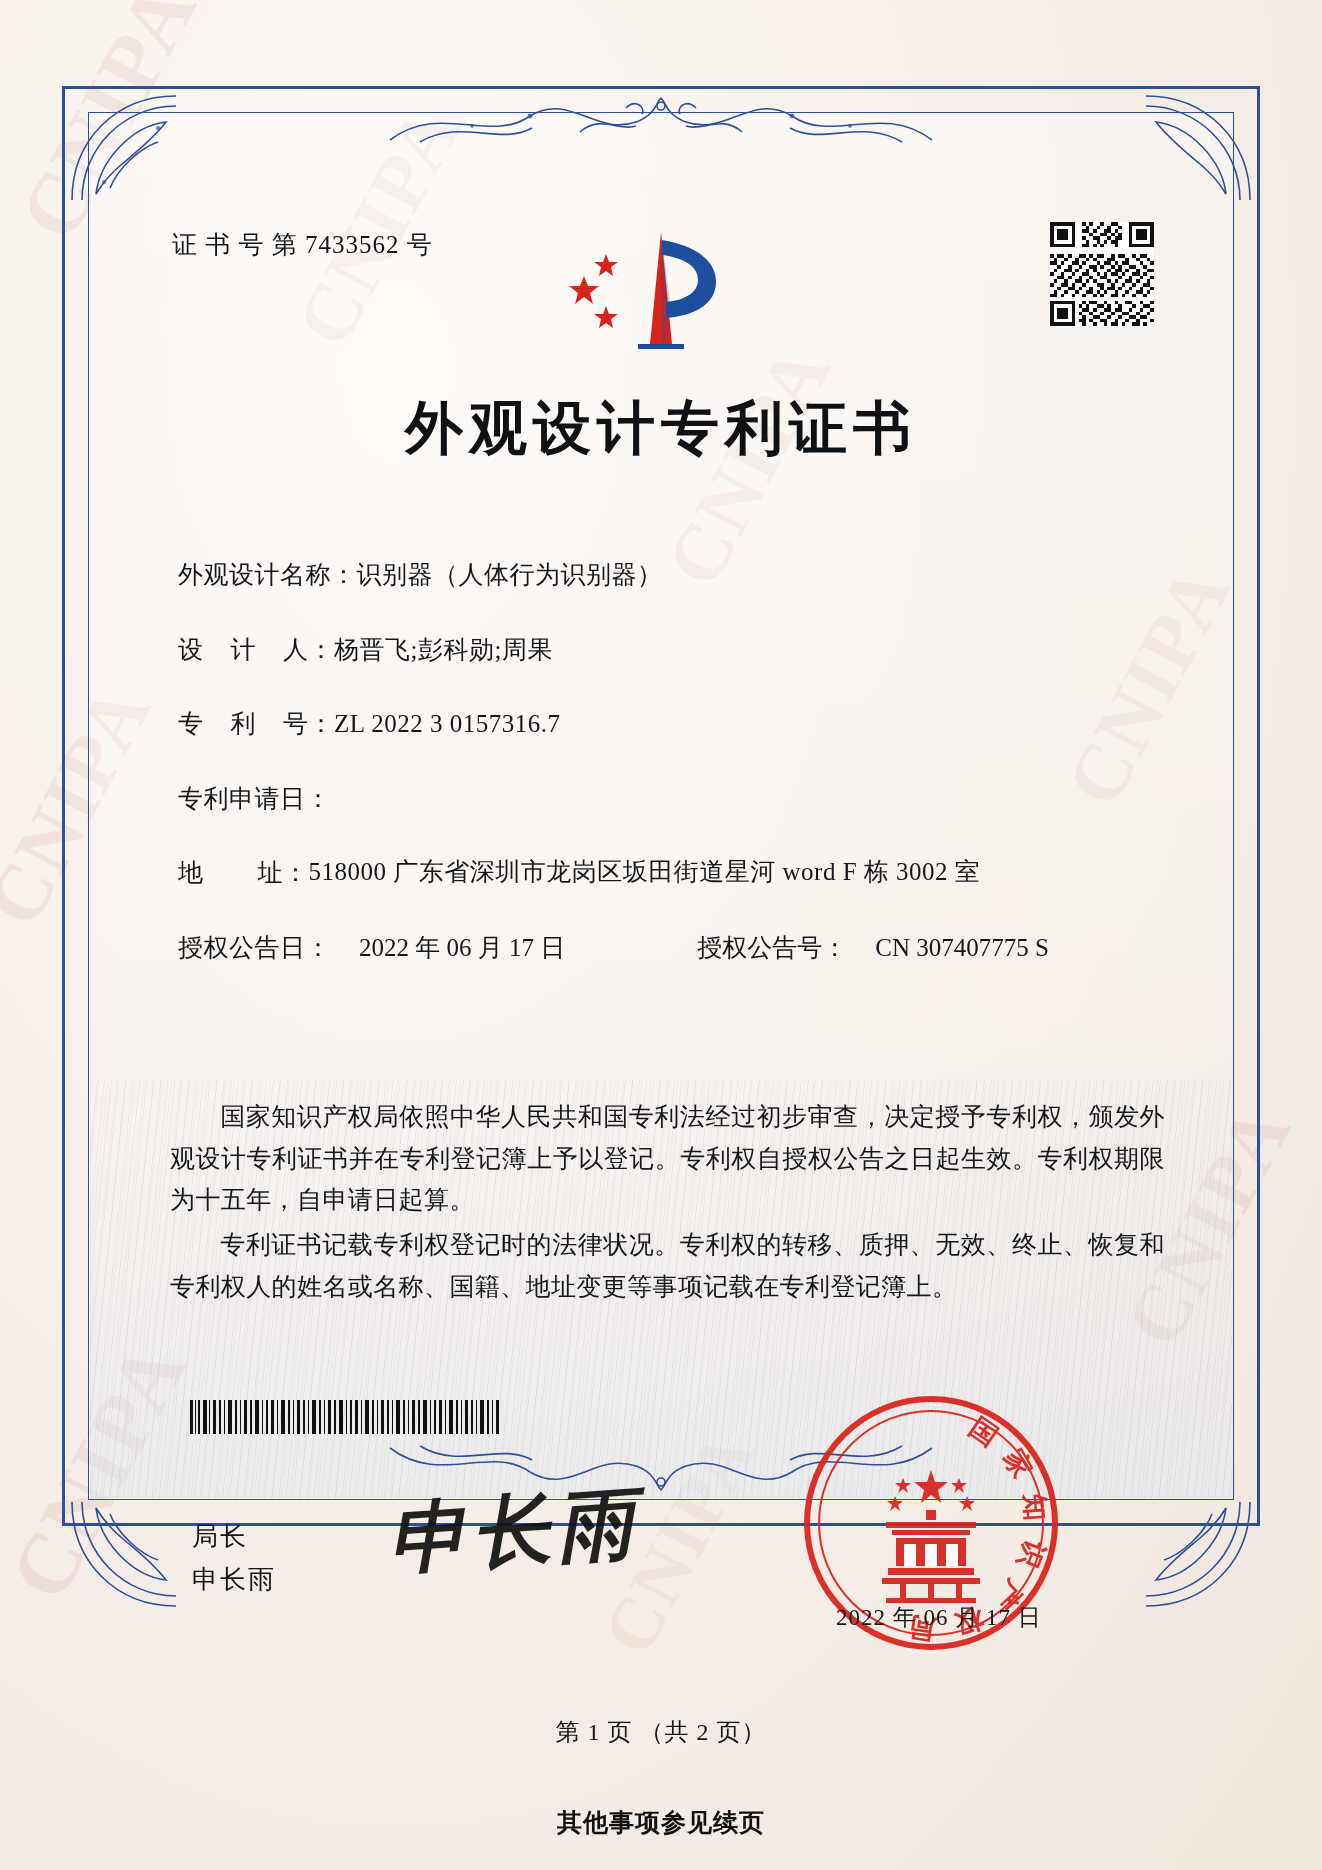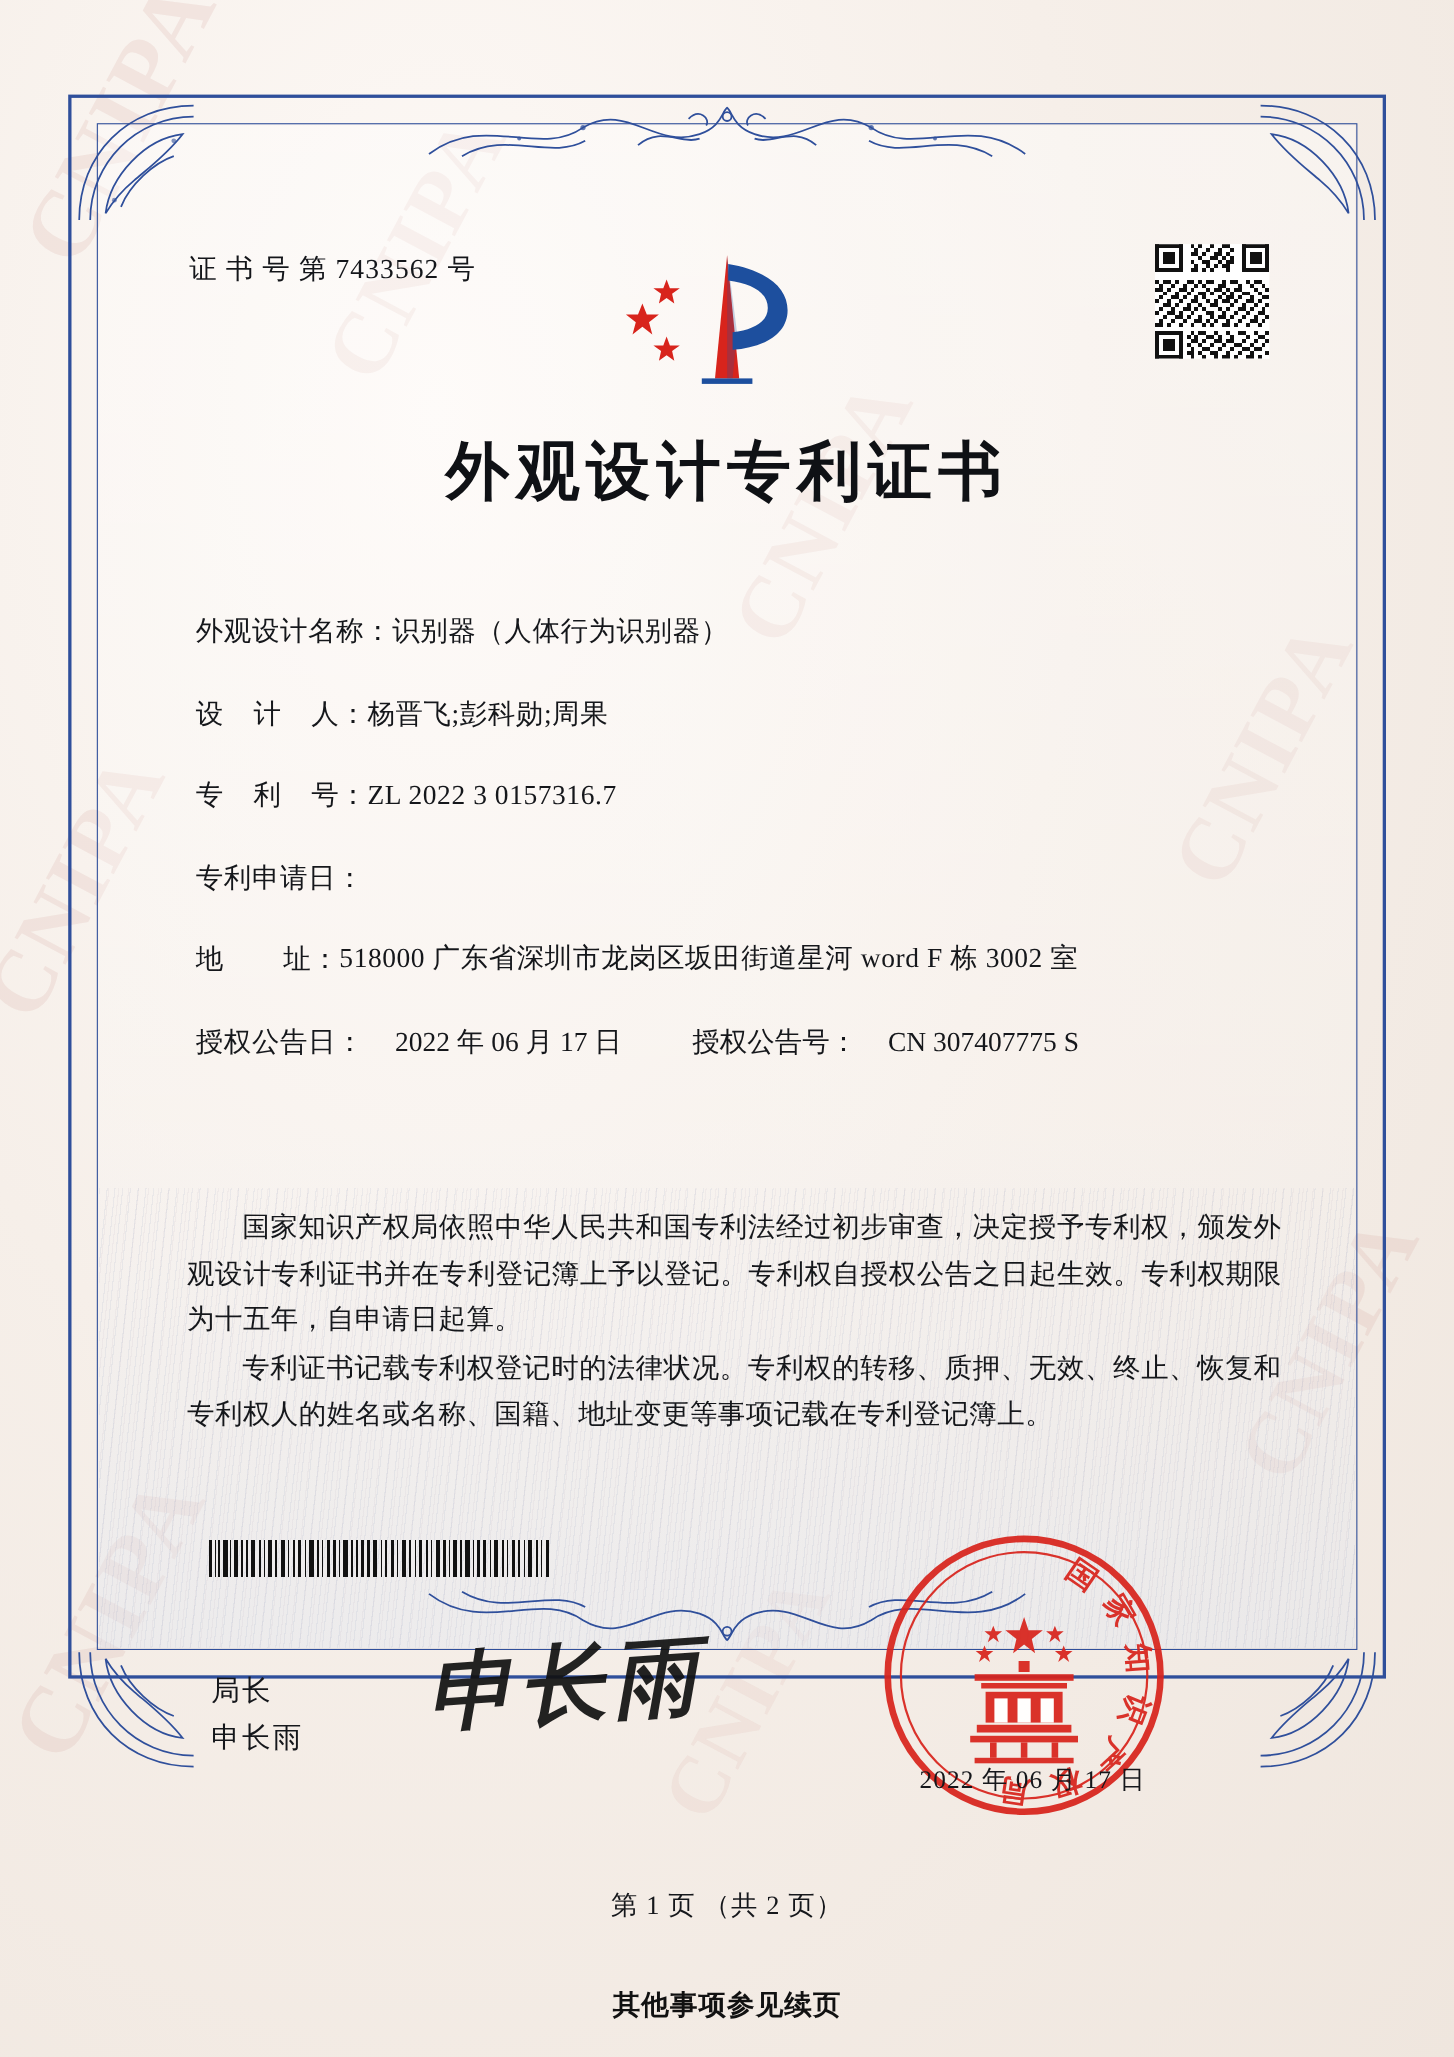--- a/index.html
+++ b/index.html
@@ -130,21 +130,21 @@
   .row .lbl {
     flex: 0 0 auto;
     white-space: pre;
     letter-spacing: 0.5px;
   }
   .row .val {
     flex: 1 1 auto;
     letter-spacing: 0.5px;
   }
   .row.two-col { justify-content: flex-start; gap: 28px; }
-  .row .lbl2 { margin-left: 36px; white-space: pre; }
+  .row .lbl2 { margin-left: 104px; white-space: pre; }
   .addr-val { max-width: 680px; line-height: 1.45; }
 
   .para {
     position: absolute;
     left: 170px;
     width: 995px;
     font-size: 25px;
     line-height: 1.66;
     color: #15171b;
     text-align: justify;

